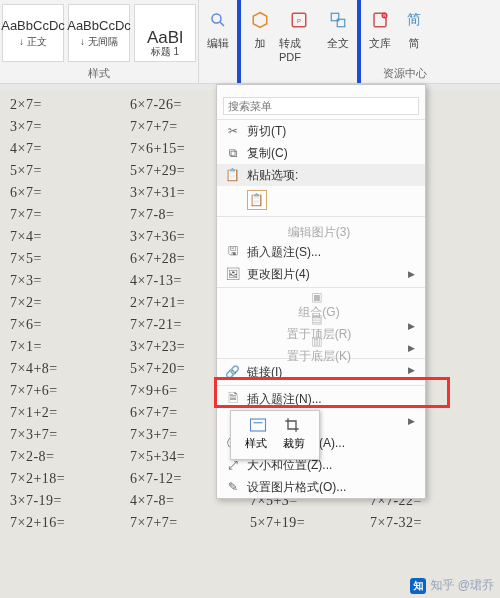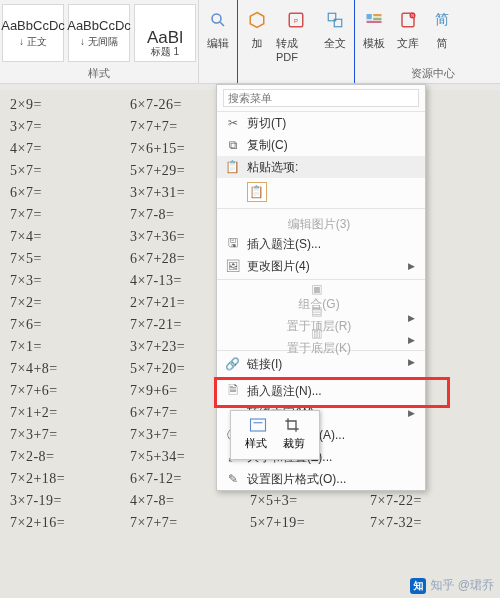--- a/index.html
+++ b/index.html
@@ -53,21 +53,21 @@
     position: absolute;
     bottom: 2px;
     left: 0;
     right: 0;
     text-align: center;
     font-size: 11px;
     color: #666;
   }
   .btn-group {
     display: flex;
-    border-right: 1px solid #1d4ed8;
+    border-right: 4px solid #1d4ed8;
     height: 100%;
     align-items: flex-start;
     padding: 4px 2px;
     position: relative;
   }
   .btn-group.right { border-right: none; }
   .ribbon-btn {
     width: 30px;
     height: 60px;
     display: flex;
@@ -136,20 +136,21 @@
   .cm-search {
     padding: 4px 6px;
     border-bottom: 1px solid #e4e4e4;
   }
   .cm-search input {
     width: 100%;
     border: 1px solid #ddd;
     font-size: 11px;
     padding: 2px 4px;
     color: #888;
+    margin-top: 8px;
   }
   .cm-item {
     display: flex;
     align-items: center;
     height: 22px;
     padding: 0 10px 0 6px;
   }
   .cm-item.disabled { color: #aaa; flex-direction: column; }
   .cm-item .cm-icon {
     width: 20px;
@@ -289,49 +290,38 @@
           </svg>
       </span>
       <span>全文</span>
     </div>
   </div>
 
   <div class="btn-group right">
     <div class="ribbon-btn">
       <span class="icn">
         <svg width="18" height="18" viewBox="0 0 24 24">
-            <rect x="2" y="4" width="7" height="7" fill="#6bb0e0"></rect>
-            <rect x="11" y="4" width="11" height="3" fill="#e0a050"></rect>
-            <rect x="11" y="9" width="11" height="3" fill="#8ac070"></rect>
-            <rect x="2" y="13" width="20" height="3" fill="#d07090"></rect>
-          </svg>
-      </span>
-      <span>模板</span>
-    </div>
-    <div class="ribbon-btn">
-      <span class="icn">
-        <svg width="18" height="18" viewBox="0 0 24 24">
             <rect x="4" y="3" width="16" height="18" rx="2" fill="none" stroke="#d05050" stroke-width="2"></rect>
             <circle cx="18" cy="6" r="4" fill="#d9363e"></circle>
             <text x="18" y="8.5" font-size="5" text-anchor="middle" fill="#fff">N</text>
           </svg>
       </span>
       <span>文库</span>
     </div>
     <div class="ribbon-btn">
       <span class="icn" style="color:#4a90c2;font-size:14px;">简</span>
       <span>简</span>
     </div>
     <div class="rc-label">资源中心</div>
   </div>
 </div>
 
 <div class="doc-bg" id="doc-rows">
     <div class="row">
-      <div class="cell">2×9=</div>
+      <div class="cell">2×7=</div>
       <div class="cell">6×7-26=</div>
       <div class="cell"></div>
       <div class="cell"></div>
     </div>
     <div class="row">
       <div class="cell">3×7=</div>
       <div class="cell">7×7+7=</div>
       <div class="cell"></div>
       <div class="cell"></div>
     </div>

